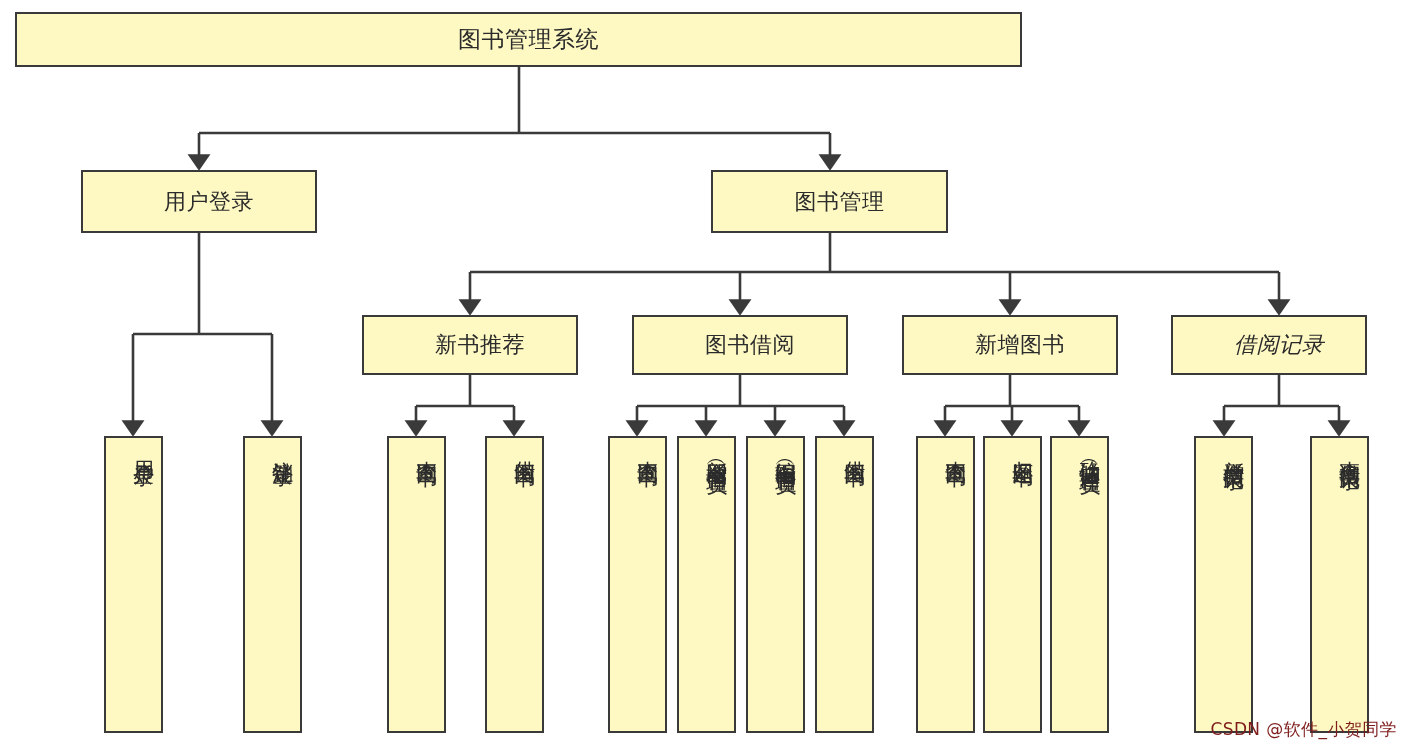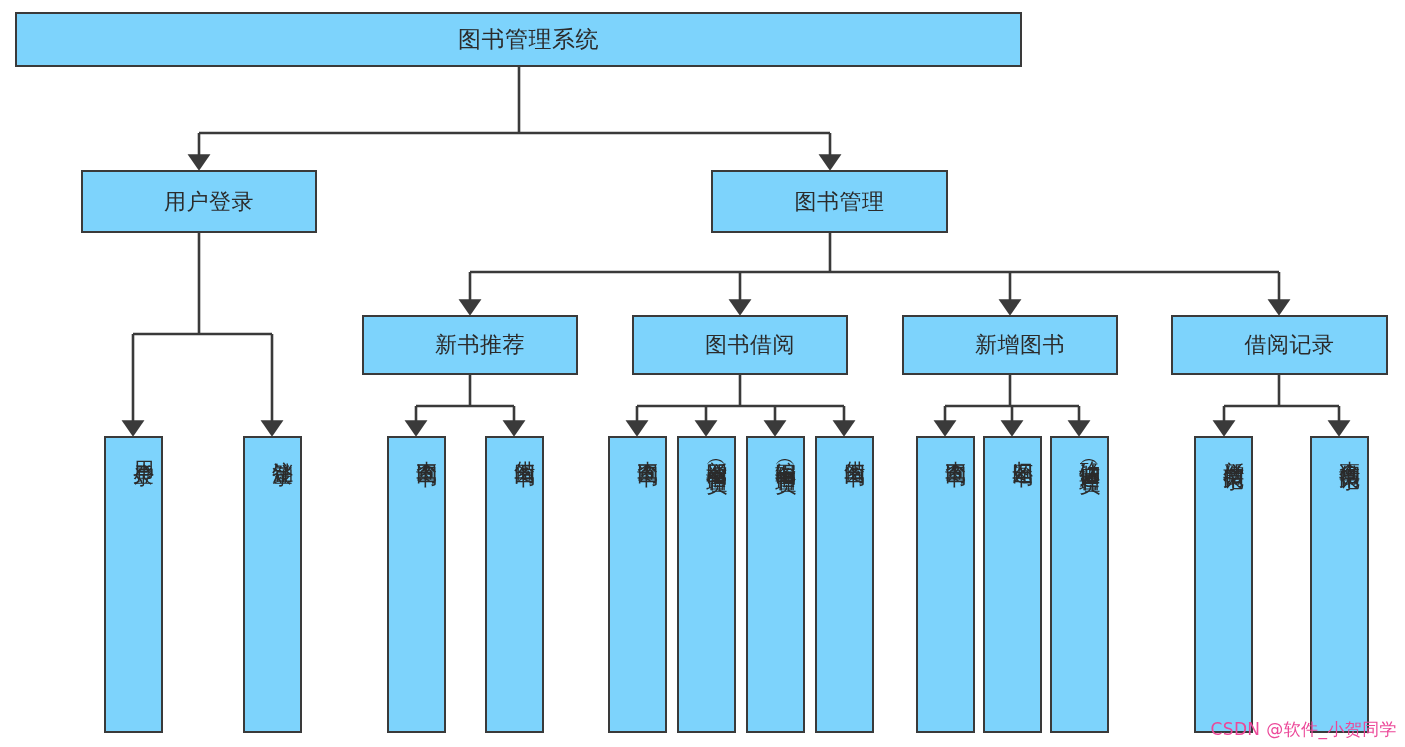--- a/index.html
+++ b/index.html
@@ -8,21 +8,21 @@
     background:#ffffff;
     font-family:"DejaVu Sans","Liberation Sans",sans-serif;
     overflow:hidden;
     position:relative;
   }
   #diagram{position:absolute;left:0;top:0;width:1405px;height:747px;}
   .node{
     position:absolute;
     box-sizing:border-box;
     border:2px solid #3a3a3a;
-    background:#7dd3fc;
+    background:#fef9c3;
     display:flex;
     align-items:center;
     justify-content:center;
     color:#2b2b2b;
     padding-left:20px;
   }
   .node .lbl{
     display:block;
     text-align:center;
     line-height:1.16;
@@ -42,21 +42,21 @@
     font-size:21px;
     line-height:1.06;
     letter-spacing:2px;
     white-space:nowrap;
   }
   svg.wires{position:absolute;left:0;top:0;width:1405px;height:747px;pointer-events:none;}
   .watermark{
     position:absolute;
     right:8px;bottom:6px;
     font-size:17px;
-    color:#ec4899;
+    color:#7f1d1d;
     white-space:nowrap;
     letter-spacing:0.4px;
   }
 </style>
 </head>
 <body>
 
 <div id="diagram">
 
   <svg class="wires" viewBox="0 0 1405 747" xmlns="http://www.w3.org/2000/svg">
@@ -122,21 +122,21 @@
 
   <div class="node h" style="left:711px;top:170px;width:237px;height:63px;">
     <span class="lbl">图书管理</span>
   </div>
   <div class="node h" style="left:632px;top:315px;width:216px;height:60px;align-items:center;">
     <span class="lbl">图书借阅</span>
   </div>
   <div class="node h" style="left:902px;top:315px;width:216px;height:60px;">
     <span class="lbl">新增图书</span>
   </div>
-  <div class="node h" style="left:1171px;top:315px;width:217px;height:60px;">
+  <div class="node h" style="left:1171px;top:315px;width:196px;height:60px;font-style:italic;">
     <span class="lbl">借阅记录</span>
   </div>
 
   <div class="node v" style="left:104px;top:436px;width:59px;height:297px;">
     <span class="lbl">用户登录</span>
   </div>
   <div class="node v" style="left:243px;top:436px;width:59px;height:297px;">
     <span class="lbl">注销登录</span>
   </div>
 

